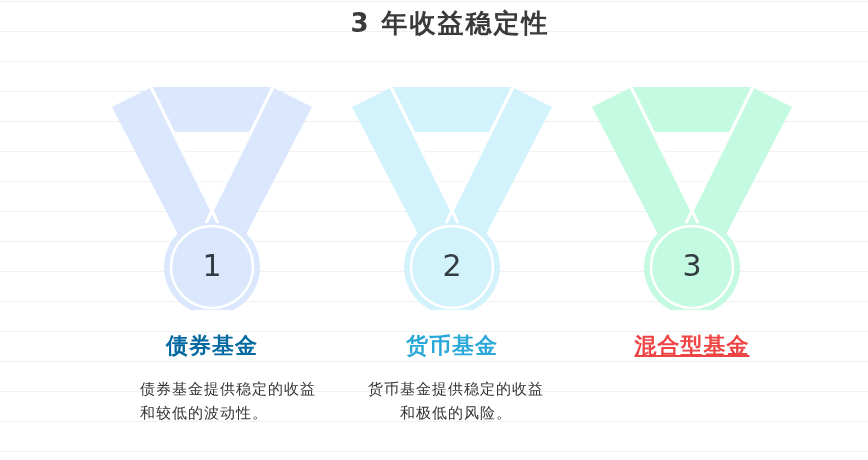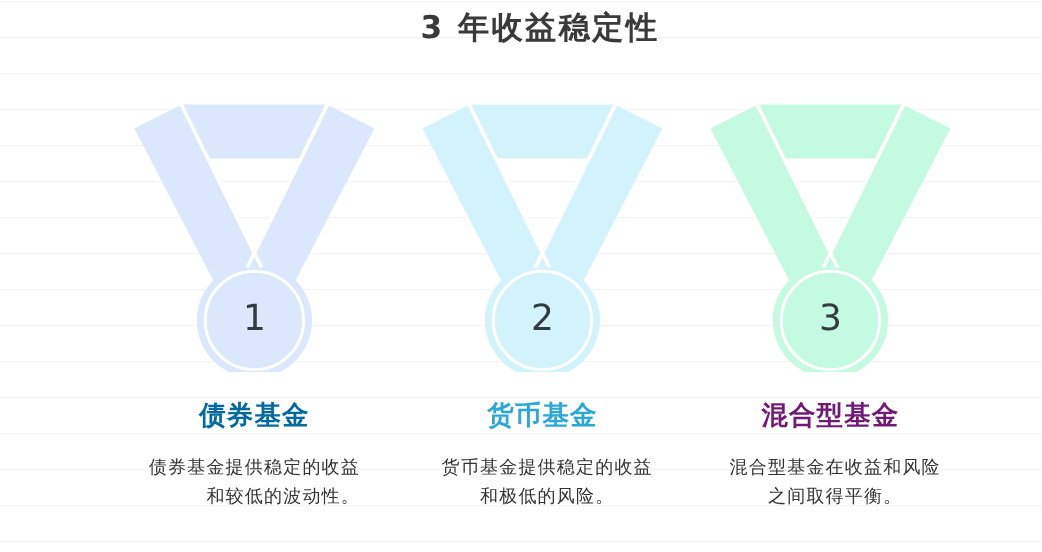--- a/index.html
+++ b/index.html
@@ -25,21 +25,21 @@
     }
     .medal .label {
       position: absolute; left: 0; width: 224px; top: 251px; text-align: center;
       font-family: "DejaVu Serif", serif; font-weight: bold; font-size: 22px; letter-spacing: 1px;
     }
     .medal .desc {
       position: absolute; top: 297px; width: 176px;
       font-family: "DejaVu Serif", serif; font-size: 15px; line-height: 24px; color: #333;
       letter-spacing: 1px;
     }
-    .medal .desc.center { text-align: right; left: 24px; }
+    .medal .desc.center { text-align: left; left: 40px; }
     .medal .desc.left { text-align: center; left: 24px; }
   </style>
 </head>
 <body>
 
 <div class="title">3 年收益稳定性</div>
 
 <div class="medal" style="left:100px;">
   <svg width="224" height="230" viewBox="0 0 224 230">
     <g fill="#dbe7fc">
@@ -80,15 +80,14 @@
       <polygon points="52,7 171,7 152,52 73,52"></polygon>
       <polygon points="12,27 50,8 118,146 82,162"></polygon>
       <polygon points="212,27 174,8 106,146 142,162"></polygon>
       <circle cx="112" cy="187" r="48"></circle>
     </g>
     <circle cx="112" cy="187" r="41" fill="none" stroke="#ffffff" stroke-width="2.5"></circle>
     <line x1="51" y1="7" x2="118" y2="143" stroke="#ffffff" stroke-width="3"></line>
     <line x1="173" y1="7" x2="106" y2="143" stroke="#ffffff" stroke-width="3"></line>
   </svg>
   <div class="num">3</div>
-  <div class="label" style="color:#701a75;">混合型基金</div>
-  <div class="desc left" style="left:28px;">混合型基金在收益和风险之间取得平衡。</div>
+  <div class="label" style="color:#ef4444;text-decoration:underline;">混合型基金</div>
 </div>
 
 </body></html>

